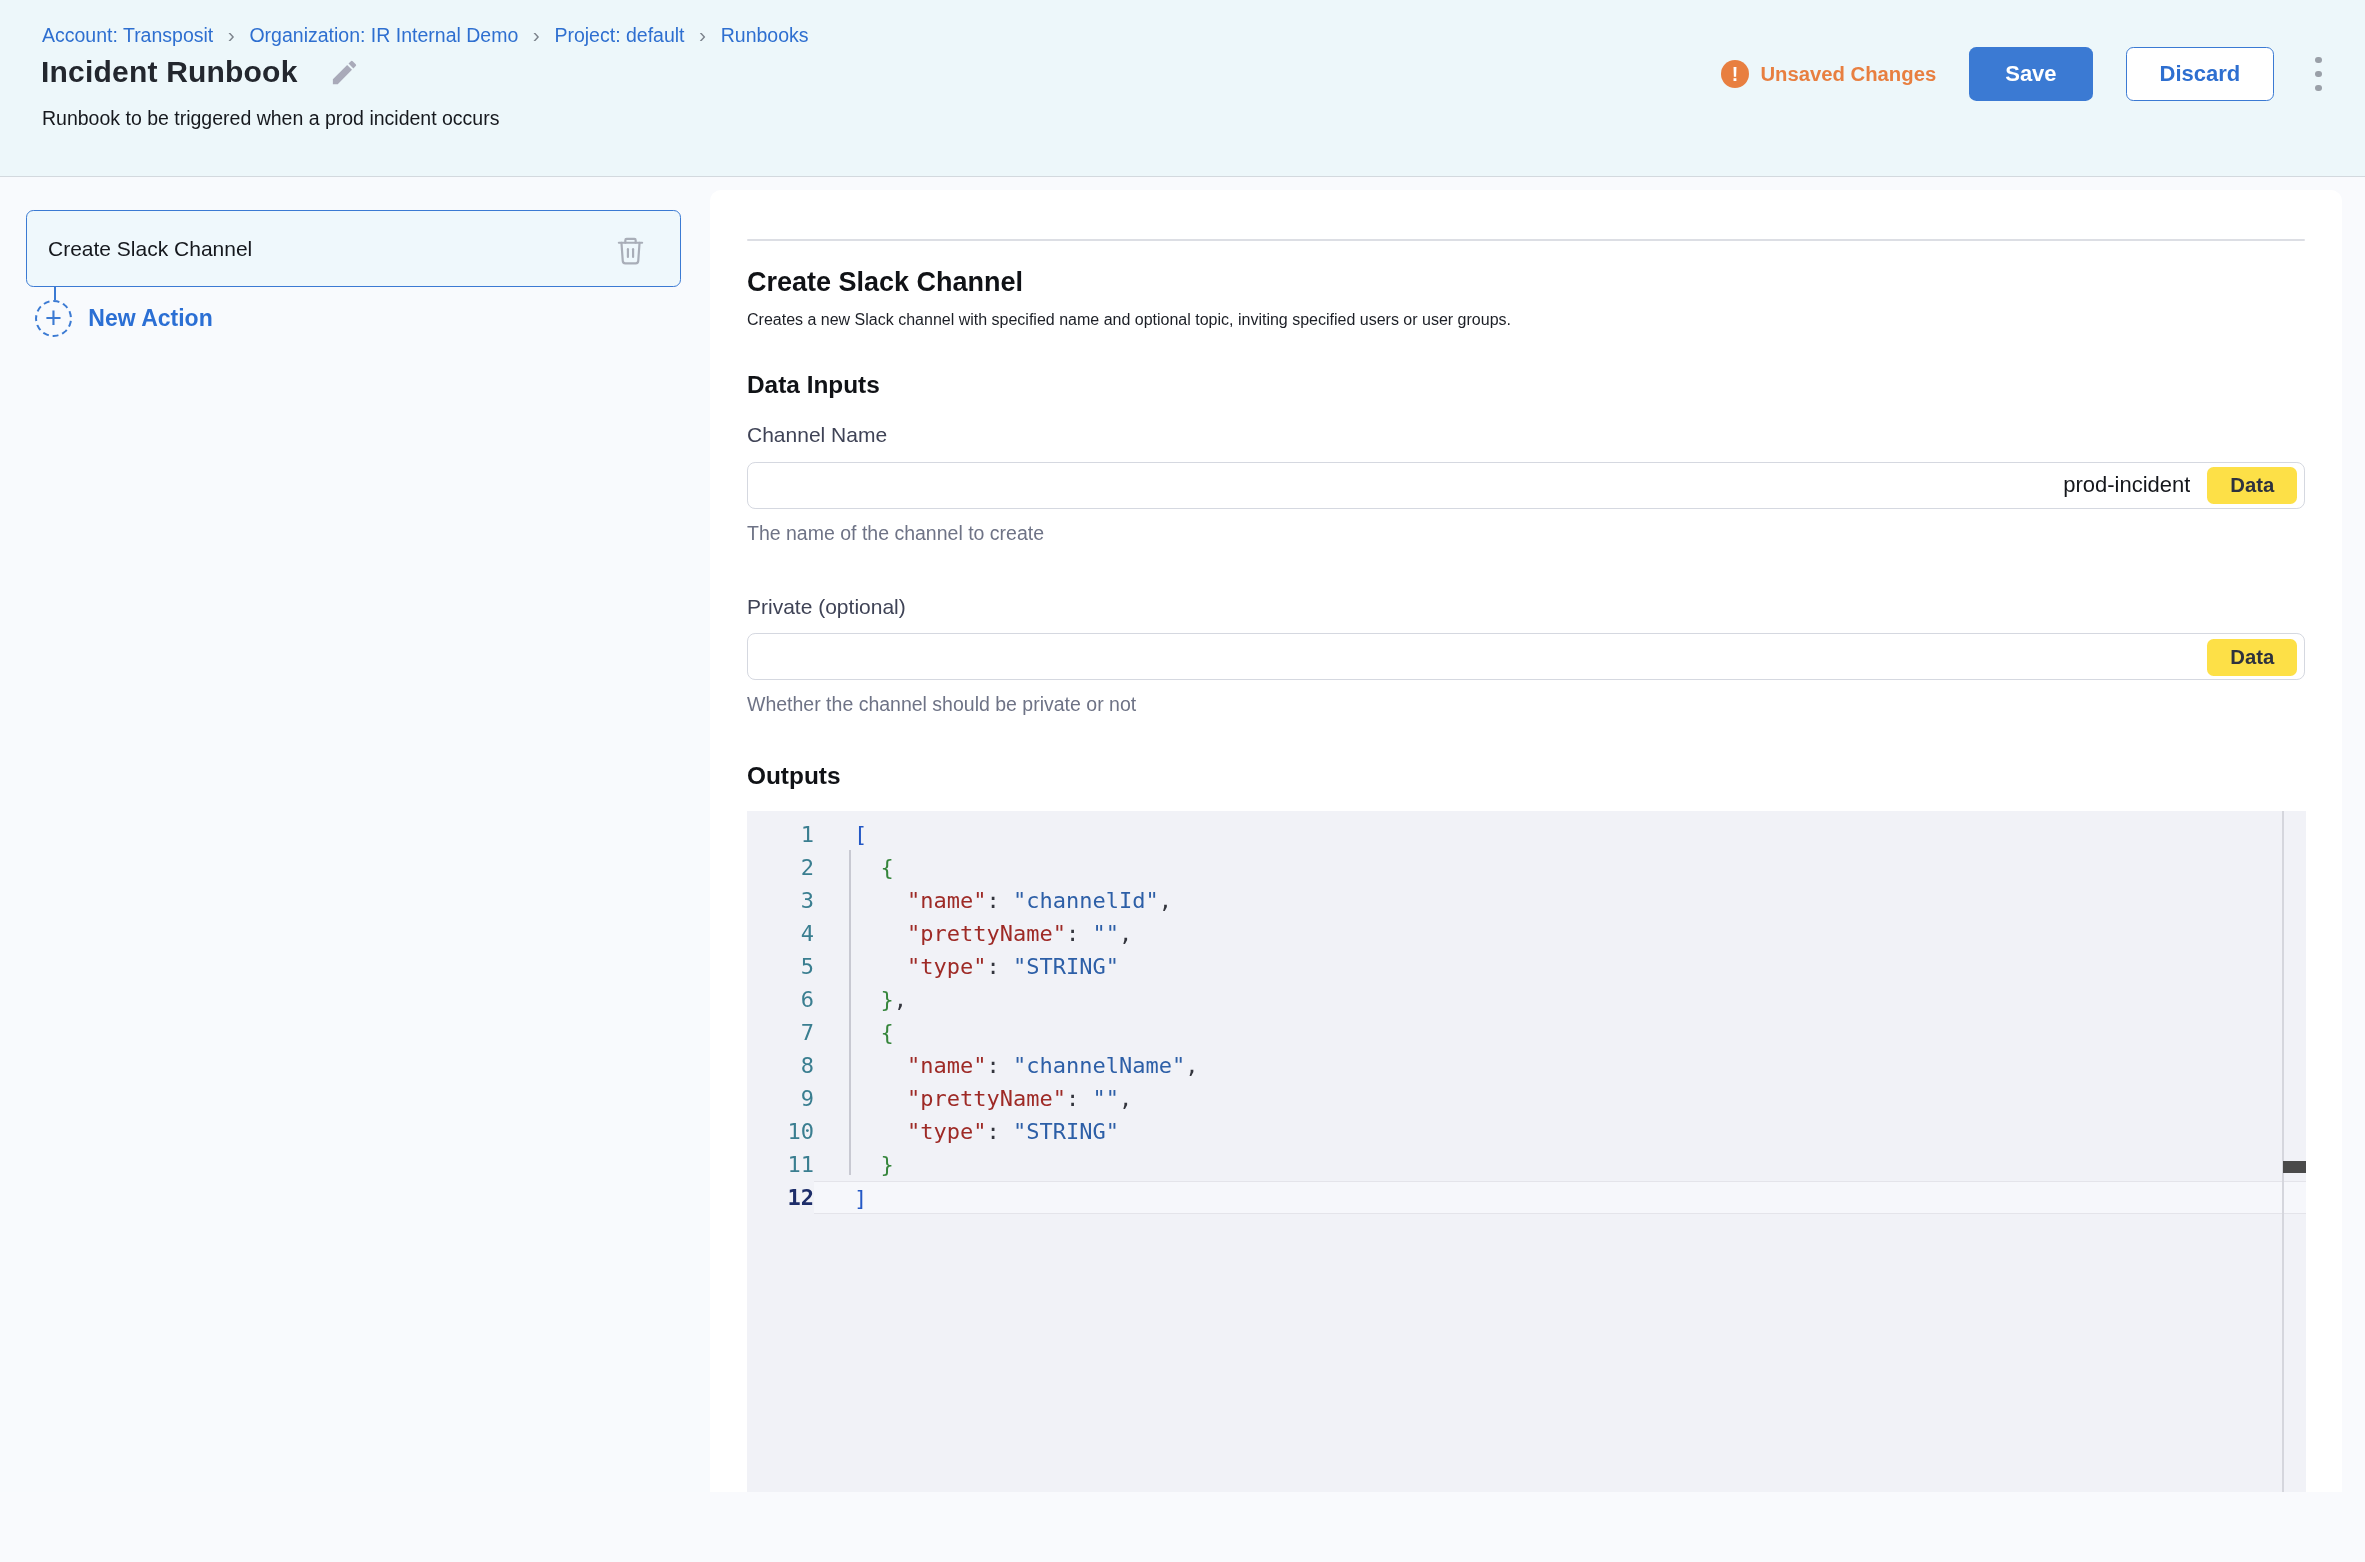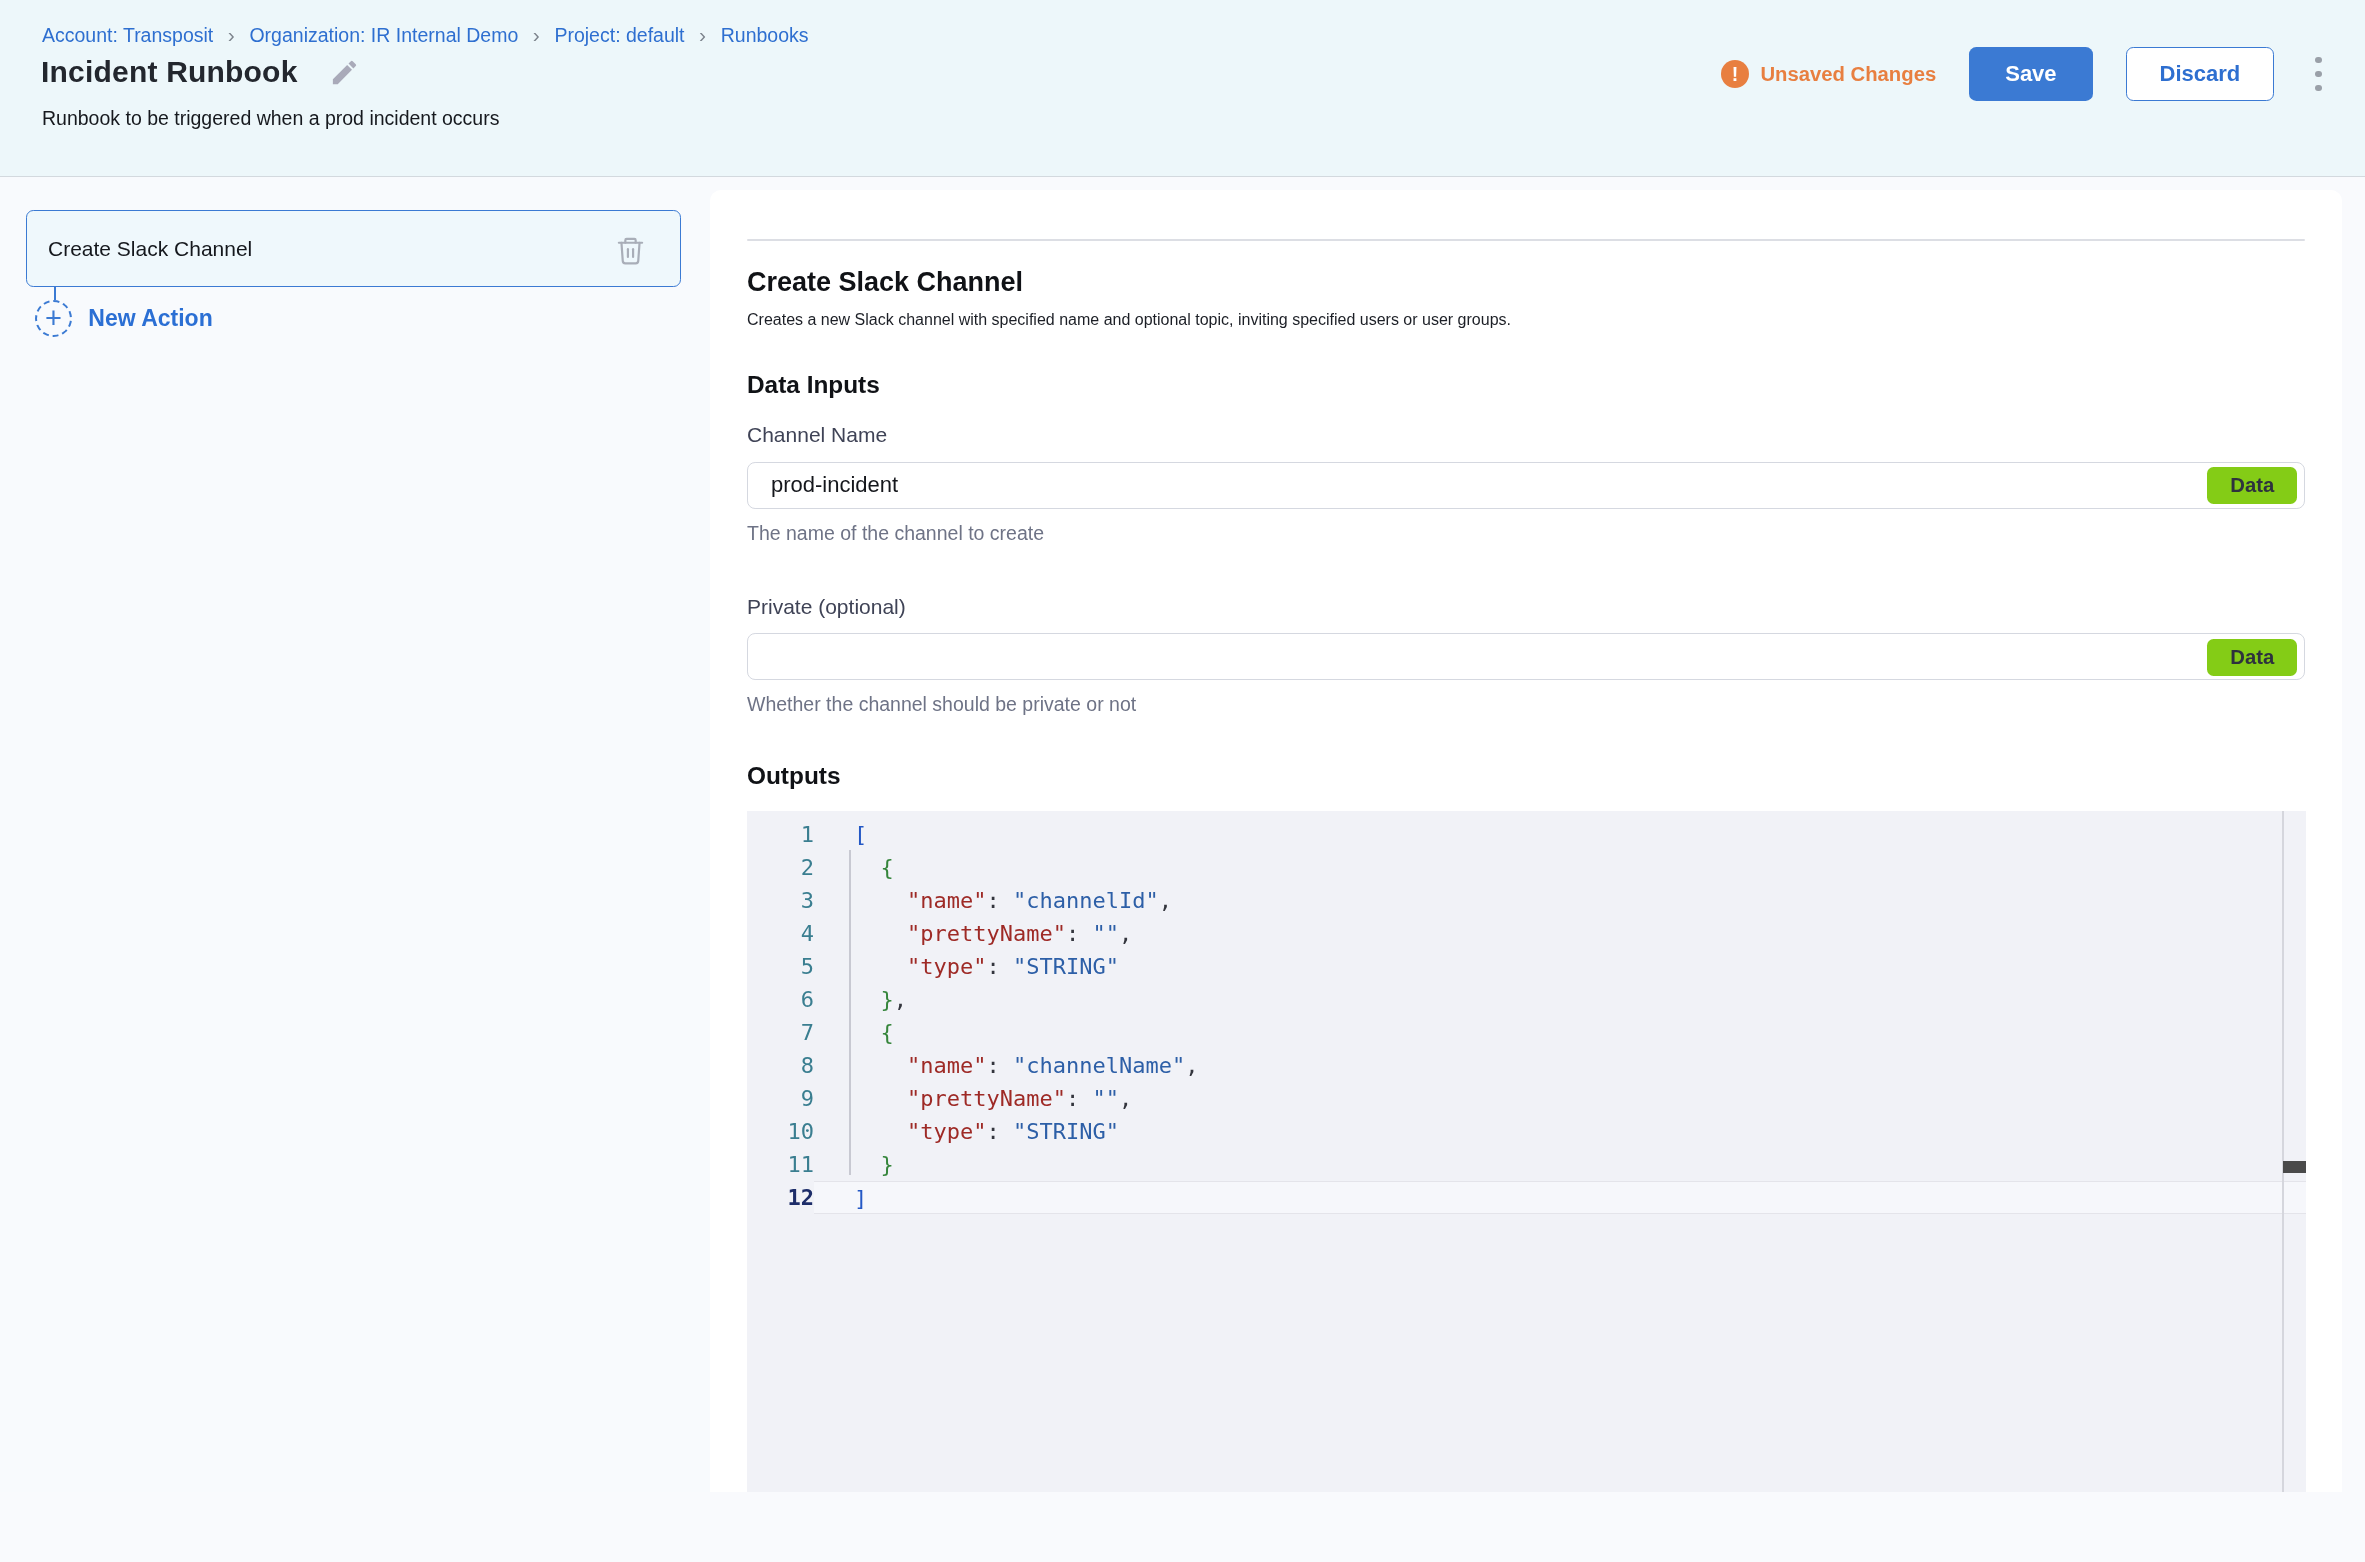--- a/index.html
+++ b/index.html
@@ -57,22 +57,22 @@
   .action-desc { margin-top:13px; font-size:16px; color:#1c1f26; }
   .section-heading { font-size:24.4px; font-weight:700; color:#101216; }
   .h-forms { margin-top:42px; }
   .h-outputs { margin-top:46px; }
 
   .field { margin-top:24.4px; }
   .field-label { font-size:21px; color:#3f4356; }
   .input-wrap { position:relative; margin-top:14.6px; }
   .text-input { width:100%; height:47px; border:1.6px solid #d5d8e0; border-radius:8.1px; background:#fff;
                 font-size:22px; color:#15171c; padding:0 114px 0 23px; outline:none;
-                font-family:"Liberation Sans","DejaVu Sans",sans-serif; }
-  .data-btn { position:absolute; right:8.1px; top:5.7px; height:37px; padding:0 23px; background:#84cc16;
+                font-family:"Liberation Sans","DejaVu Sans",sans-serif;text-align:right; }
+  .data-btn { position:absolute; right:8.1px; top:5.7px; height:37px; padding:0 23px; background:#fde047;
               border:none; border-radius:6.5px; font-size:20.3px; font-weight:600; color:#2e323e; cursor:pointer; }
   .helper { margin-top:13px; font-size:19.5px; color:#6e7386; }
 
   
   .editor { position:relative; margin-top:21px; width:1559px; height:706px; background:#f1f2f7;
             font-family:"DejaVu Sans Mono","Liberation Mono",monospace; font-size:22px; padding-top:6.5px; cursor:text; }
   .code-line { display:flex; height:33px; line-height:33px; }
   .gutter { width:67px; text-align:right; color:#3a7e90; flex:none; }
   .code-content { flex:1; padding-left:40px; white-space:pre; color:#33353d; }
   .code-line.active .gutter { color:#1d2d69; font-weight:700; }

